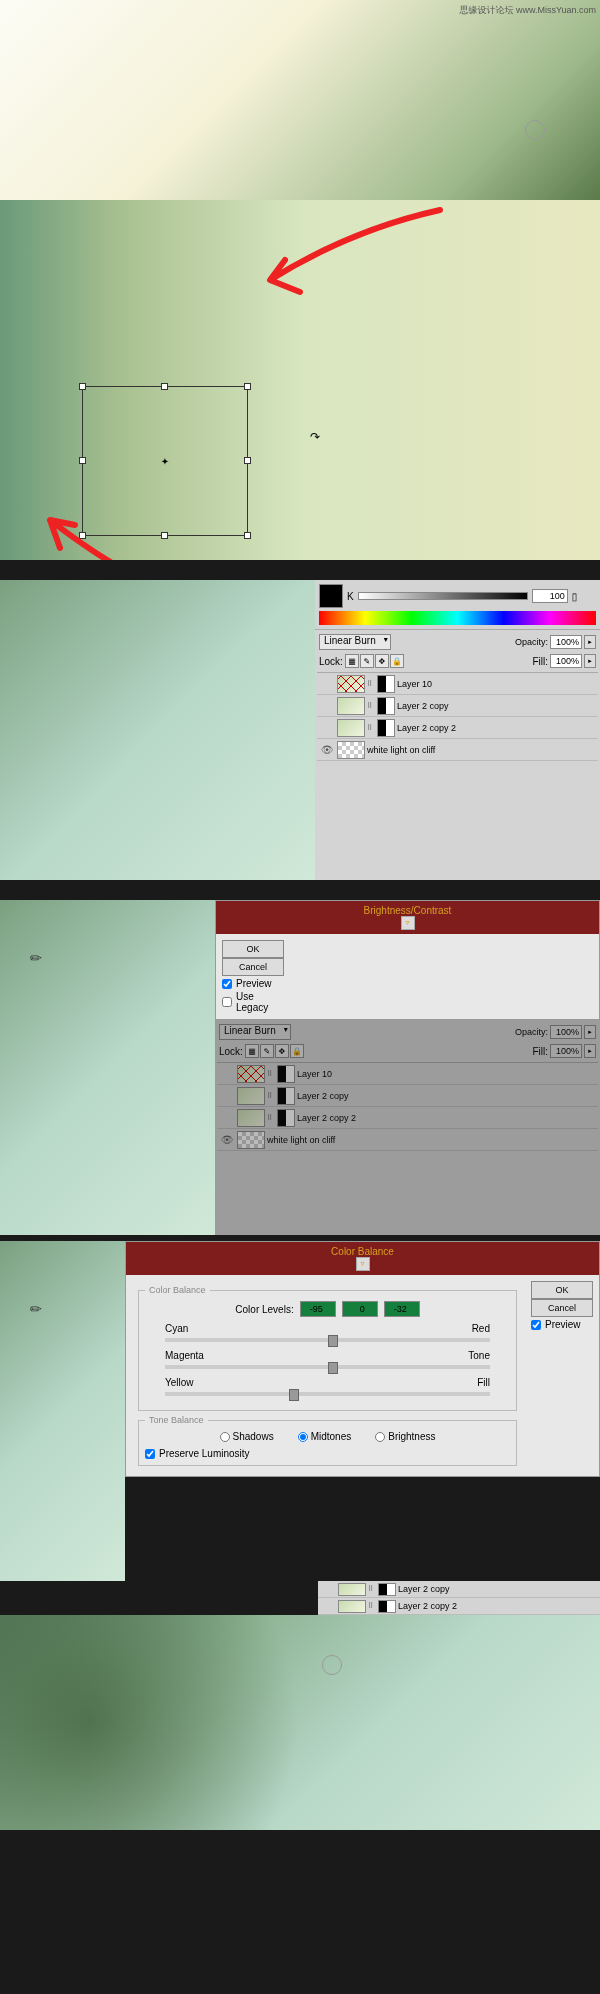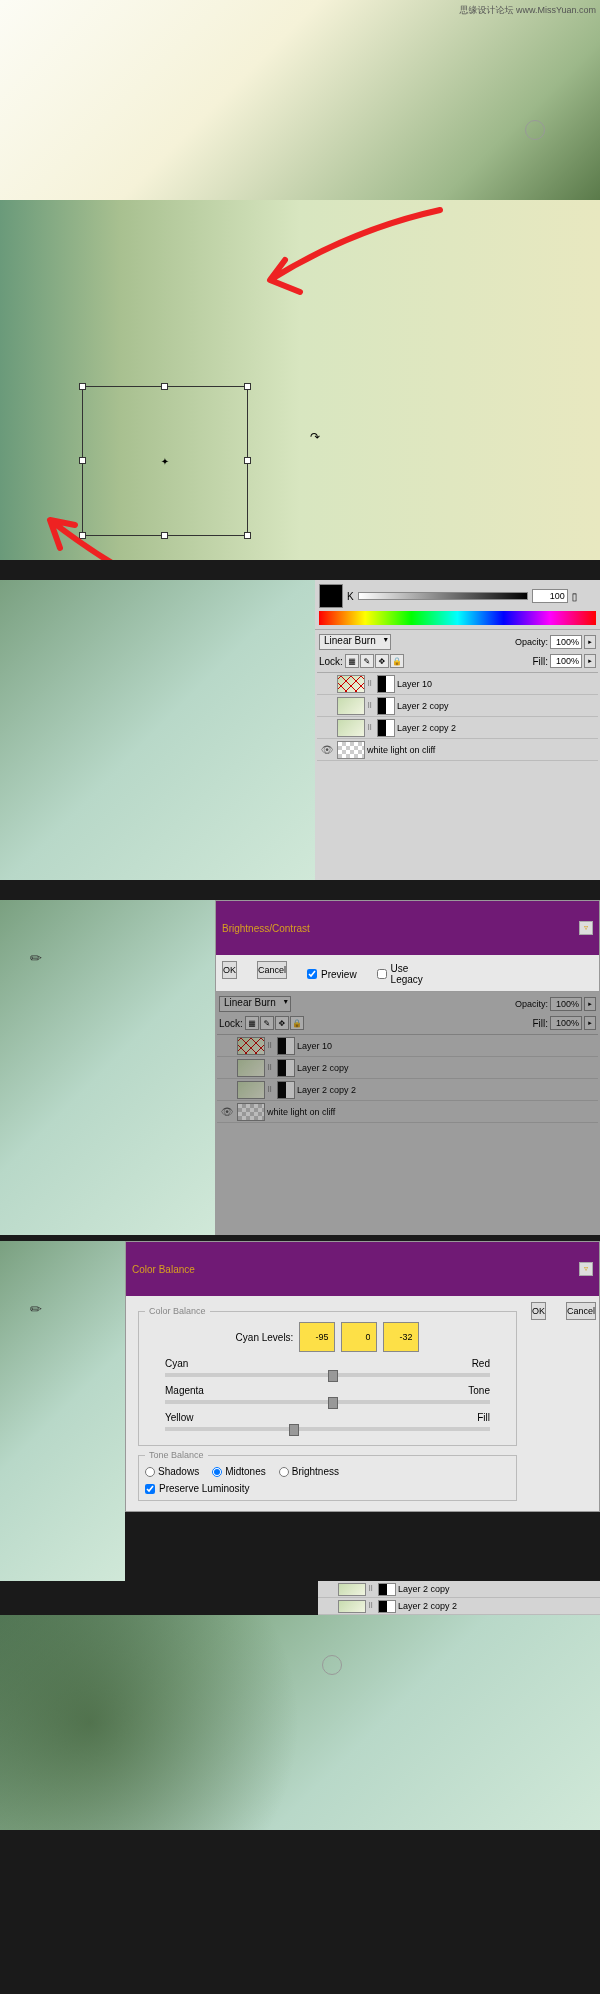--- a/index.html
+++ b/index.html
@@ -48,52 +48,52 @@
 .mask { width: 18px; height: 18px; border: 1px solid #888; background: linear-gradient(90deg, #000 50%, #fff 50%); }
 .link { width: 8px; font-size: 7px; color: #555; }
 .layer-name { font-size: 9px; white-space: nowrap; }
 
 .section5 { display: flex; background: #1a1a1a; }
 .section5 .left { width: 215px; height: 335px; background: linear-gradient(135deg, #7aa080 0%, #b8d8c8 50%, #d0e8d8 100%); position: relative; }
 .section5 .right { flex: 1; display: flex; flex-direction: column; }
 .eyedrop { position: absolute; font-size: 14px; color: #333; transform: rotate(-45deg); }
 
 .dialog { background: #e8e8e8; border: 1px solid #999; }
-.dlg-title { background: #701a75; color: #d7a020; padding: 20px 6px; font-size: 10px; display: flex; justify-content: space-between; align-items: center; }
+.dlg-title { background: #7f1d1d; color: #d7a020; padding: 4px 6px; font-size: 10px; display: flex; justify-content: space-between; align-items: center; flex-direction: column; }
 .dlg-collapse { width: 14px; height: 14px; border: 1px solid #aaa; text-align: center; font-size: 8px; line-height: 12px; background: #ddd; }
 .dlg-body { display: flex; padding: 6px; gap: 8px; }
 .dlg-params { flex: 1; }
-.dlg-btns { width: 62px; display: flex; flex-direction: row; gap: 20px; }
+.dlg-btns { width: 62px; display: flex; flex-direction: column; gap: 0; }
 .dlg-btn { height: 18px; border: 1px solid #888; background: #ddd; font-size: 9px; }
 .chk { display: flex; align-items: center; gap: 4px; font-size: 9px; margin-top: 2px; }
 .chk input { width: 10px; height: 10px; }
 .param-row { display: flex; align-items: center; gap: 8px; margin-bottom: 8px; }
 .param-lbl { width: 68px; font-size: 9px; }
 .param-input { width: 38px; height: 16px; border: 1px solid #888; text-align: right; padding-right: 2px; font-size: 9px; background: #f8f8f8; }
 .param-slider { width: 130px; height: 4px; background: #ccc; position: relative; margin-top: 2px; margin-bottom: 10px; }
 .param-slider::after { content: ""; position: absolute; width: 8px; height: 10px; background: #999; left: 50%; top: -3px; border: 1px solid #666; }
 
 .disabled { opacity: 0.7; }
 .disabled .blend-select, .disabled .opacity-val { background: #ddd; }
 
 .section6 { display: flex; background: #1a1a1a; }
 .section6 .left { width: 125px; background: linear-gradient(135deg, #7aa080 0%, #b8d8c8 50%, #d0e8d8 100%); height: 340px; position: relative; }
 .section6 .right { flex: 1; display: flex; flex-direction: column; }
 
 .cb-fieldset { border: 1px solid #bbb; margin: 4px 6px; padding: 6px; }
 .cb-legend { font-size: 9px; color: #888; padding: 0 4px; }
 .cb-row { display: flex; align-items: center; gap: 6px; justify-content: center; margin-bottom: 6px; }
-.cb-input { width: 36px; height: 30px; border: 1px solid #888; text-align: right; padding-right: 6px; font-size: 9px; background: #fde047; }
+.cb-input { width: 36px; height: 16px; border: 1px solid #888; text-align: right; padding-right: 12px; font-size: 9px; background: #15803d; }
 .cb-3col { display: flex; justify-content: space-between; padding: 0 20px; margin-bottom: 4px; font-size: 9px; }
 .cb-slider { height: 4px; background: #ccc; margin: 0 20px 8px; position: relative; }
 .cb-slider::after { content: ""; position: absolute; width: 8px; height: 10px; background: #999; top: -3px; border: 1px solid #666; }
 .cb-slider.s1::after { left: 50%; }
 .cb-slider.s2::after { left: 50%; }
 .cb-slider.s3::after { left: 38%; }
-.radio-row { display: flex; gap: 13px; font-size: 9px; align-items: center; }
+.radio-row { display: flex; gap: 24px; font-size: 9px; align-items: center; justify-content: center; }
 .radio-row label { display: flex; align-items: center; gap: 3px; }
 .radio-row input { width: 10px; height: 10px; }
 
 .section7 { height: 34px; display: flex; }
 .section7 .spacer { width: 318px; background: #1a1a1a; }
 .layers-partial { flex: 1; background: #d4d4d4; }
 .layers-partial .layer-row { height: 17px; }
 
 .p8 { height: 215px; background: linear-gradient(135deg, #5a8060 0%, #8ab090 30%, #b8d8c8 60%, #d0e8d8 100%); position: relative; }
 .p8::before { content: ""; position: absolute; inset: 0; background: radial-gradient(circle at 15% 50%, rgba(50,80,40,0.6), transparent 40%); }
@@ -280,21 +280,21 @@
     <div class="dialog">
       <div class="dlg-title">
         <span>Color Balance</span>
         <div class="dlg-collapse">▿</div>
       </div>
       <div class="dlg-body">
         <div class="dlg-params">
           <fieldset class="cb-fieldset">
             <legend class="cb-legend">Color Balance</legend>
             <div class="cb-row">
-              <span>Cyan Levels:</span>
+              <span>Color Levels:</span>
               <input class="cb-input" value="-95" style="">
               <input class="cb-input" value="0" style="">
               <input class="cb-input" value="-32" style="">
             </div>
             <div class="cb-3col">
                 <span>Cyan</span>
                 <span>Red</span>
               </div>
             <div class="cb-slider s1"></div>
             <div class="cb-3col">

